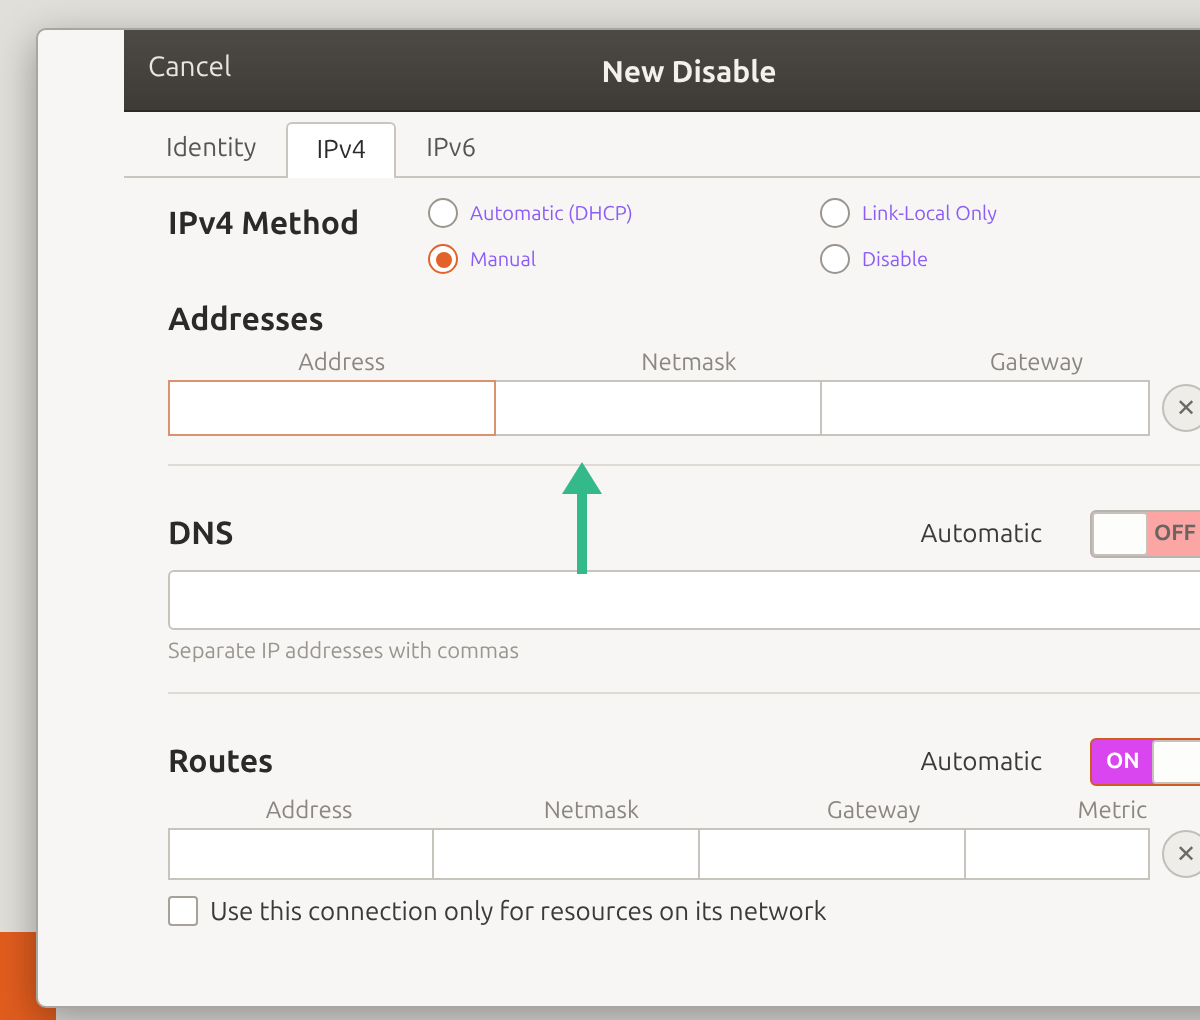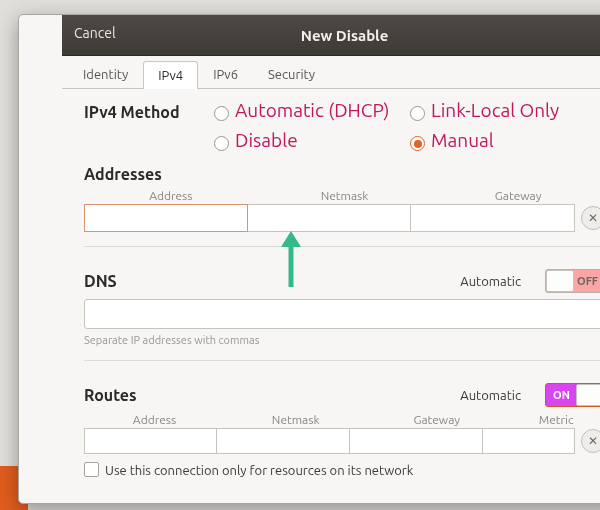--- a/index.html
+++ b/index.html
@@ -20,21 +20,21 @@
   .tabs{display:flex;gap:0;border-bottom:1px solid #c9c6c0;background:#f7f6f4;padding:4px 6px 0 6px;}
   .tab{padding:6px 14px 7px;border:1px solid transparent;border-bottom:none;color:#555;cursor:pointer;border-radius:3px 3px 0 0;font-size:13px;}
   .tab.active{background:#fff;border-color:#c9c6c0;color:#2b2b2b;position:relative;top:1px;}
   
   .body{padding:10px 22px 0 22px;}
   .section-label{font-weight:600;font-size:16px;color:#2a2a2a;margin:8px 0 6px;}
   
   .method-row{display:flex;align-items:flex-start;}
   .method-row .section-label{width:130px;margin-top:4px;}
   .radio-grid{display:grid;grid-template-columns:190px 170px;row-gap:8px;column-gap:6px;}
-  .radio{display:flex;align-items:flex-end;gap:6px;font-size:19px;color:#be185d;cursor:pointer;}
+  .radio{display:flex;align-items:center;gap:6px;font-size:10px;color:#8b5cf6;cursor:pointer;}
   .rdot{width:13px;height:13px;border:1px solid #9b958d;border-radius:50%;background:#fff;position:relative;flex:0 0 auto;}
   .radio.sel .rdot{border-color:#e2622a;}
   .radio.sel .rdot::after{content:"";position:absolute;left:2.5px;top:2.5px;width:8px;height:8px;border-radius:50%;background:#e2622a;}
   
   .addr-block{margin-top:14px;}
   .addr-head{display:flex;color:#8b8780;font-size:12px;margin:4px 0 2px;}
   .addr-head span{flex:1;text-align:center;}
   .addr-row{display:flex;align-items:center;}
   .addr-row .cell{flex:1;}
   .addr-row input{width:100%;height:28px;border:1px solid #c7c4bd;background:#fff;padding:0 6px;box-sizing:border-box;font-size:13px;}
@@ -92,43 +92,42 @@
 
   <div class="dlg-head">
     <span class="cancel">Cancel</span>
     <span class="title">New Disable</span>
   </div>
 
   <div class="tabs">
     <div class="tab">Identity</div>
     <div class="tab active">IPv4</div>
     <div class="tab">IPv6</div>
-    <div class="tab">Security</div>
   </div>
 
   <div class="body">
 
     <div class="method-row">
       <div class="section-label">IPv4 Method</div>
       <div class="radio-grid">
         <div class="radio">
             <span class="rdot"></span>
             <span>Automatic (DHCP)</span>
           </div>
         <div class="radio">
             <span class="rdot"></span>
             <span>Link-Local Only</span>
           </div>
+        <div class="radio sel">
+            <span class="rdot"></span>
+            <span>Manual</span>
+          </div>
         <div class="radio">
             <span class="rdot"></span>
             <span>Disable</span>
-          </div>
-        <div class="radio sel">
-            <span class="rdot"></span>
-            <span>Manual</span>
           </div>
       </div>
     </div>
 
     <div class="addr-block">
       <div class="section-label">Addresses</div>
       <div class="addr-head">
         <span>Address</span>
         <span>Netmask</span>
         <span>Gateway</span>

